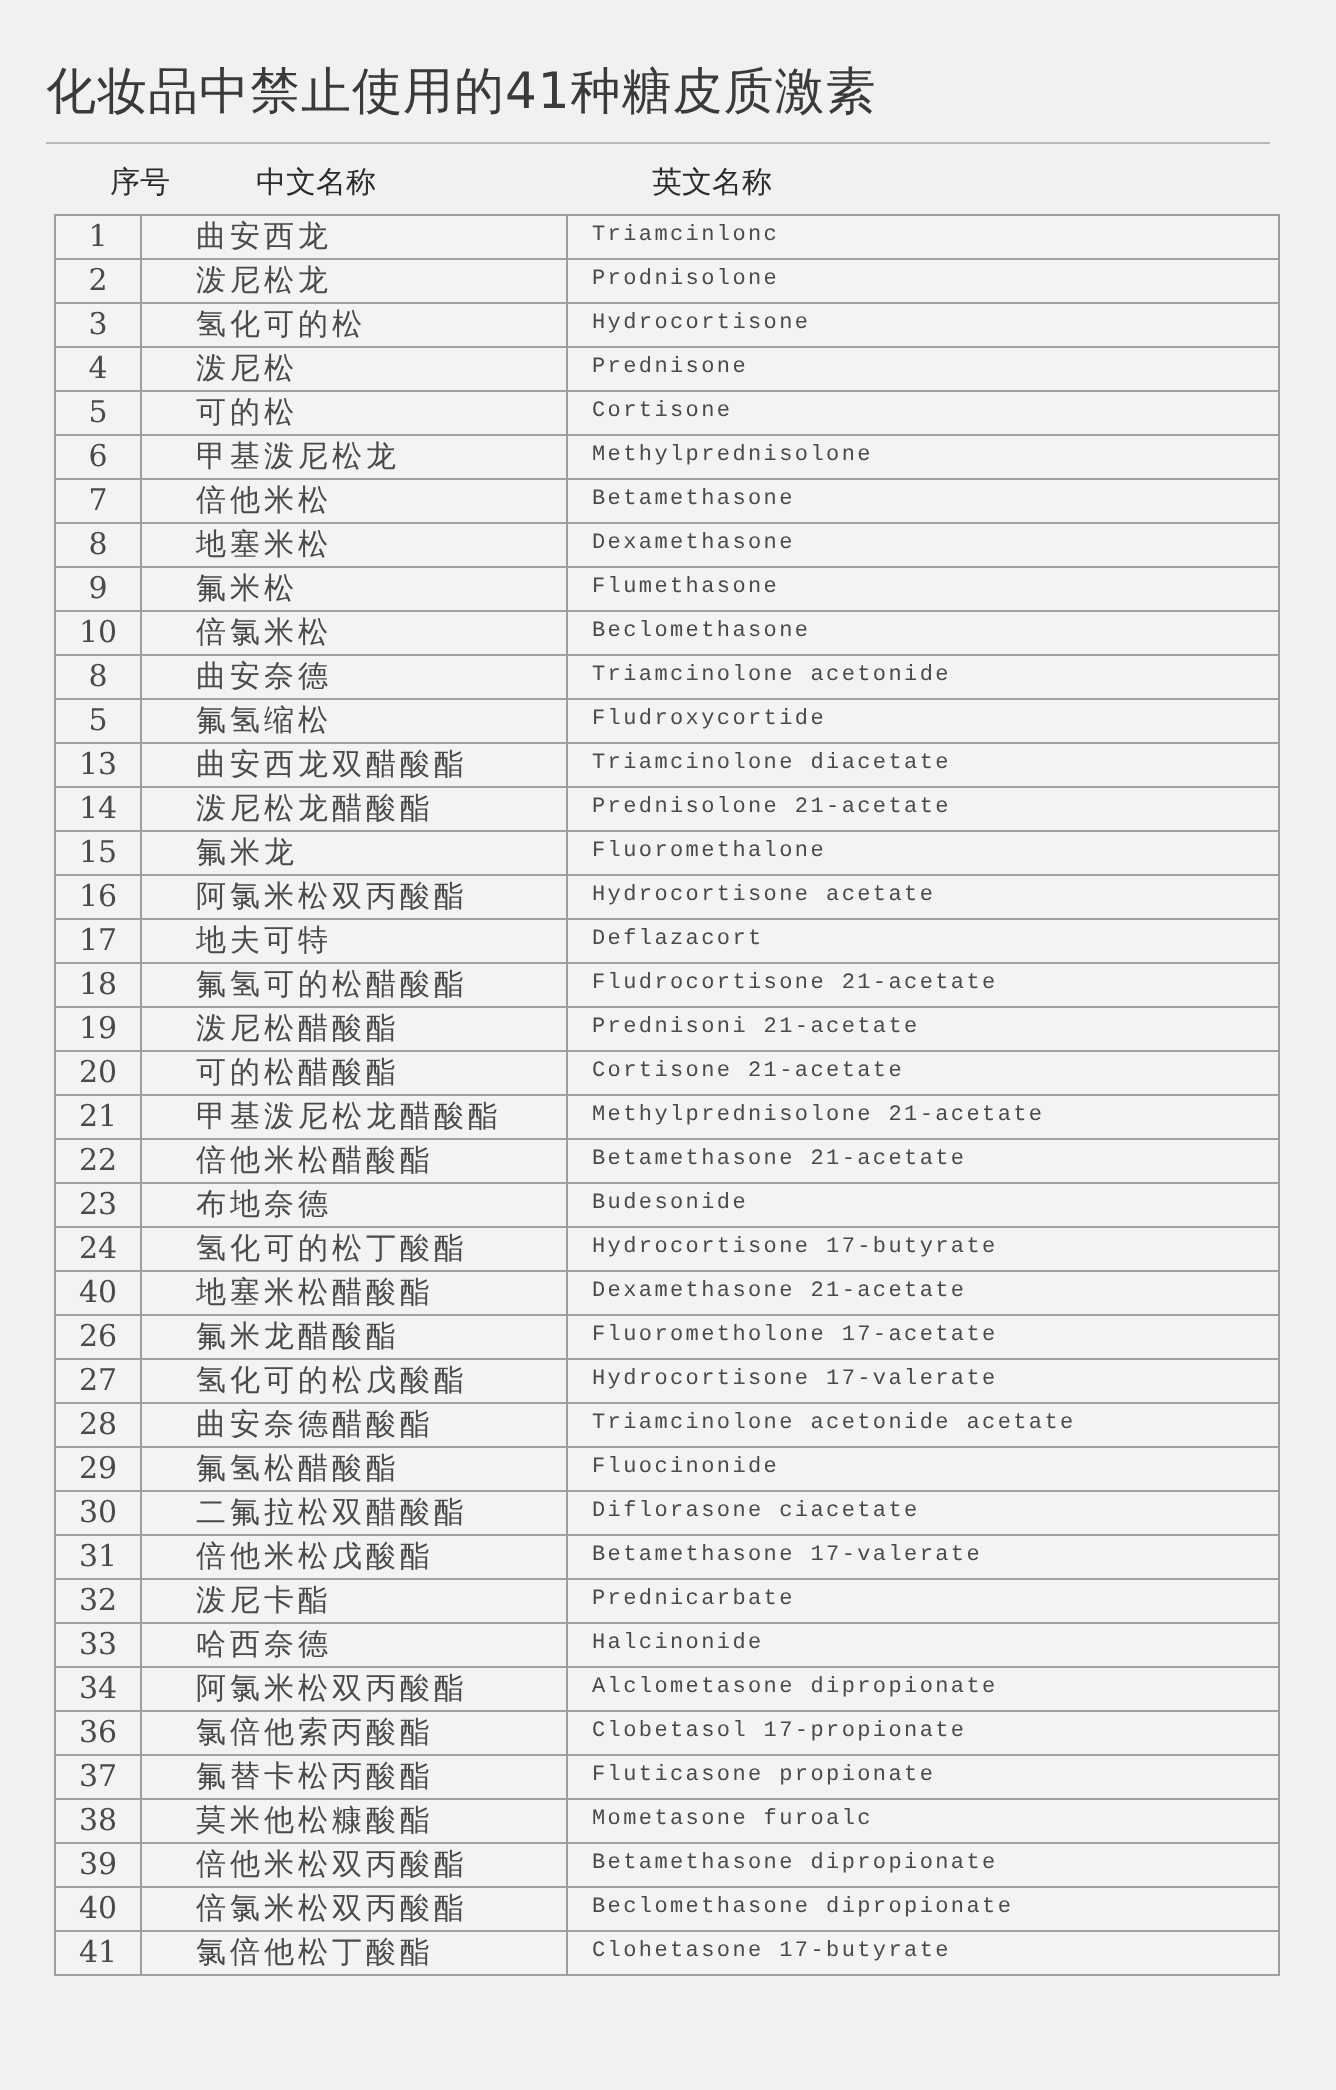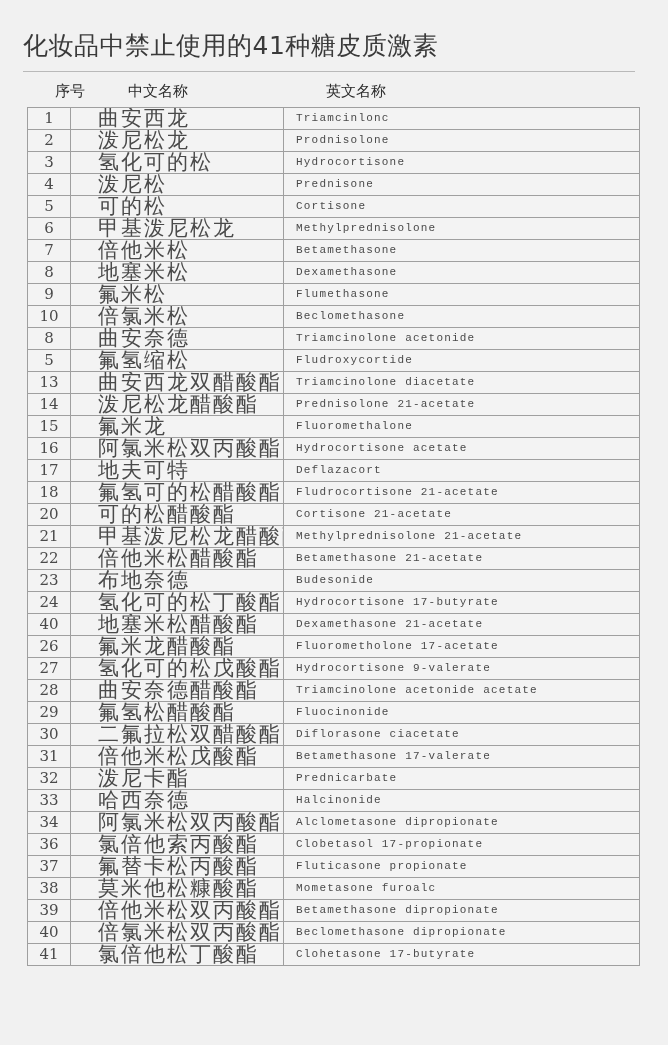--- a/index.html
+++ b/index.html
@@ -78,21 +78,21 @@
     table.grid col.c-cn  { width: 213px; }
     table.grid col.c-en  { width: 356px; }
     td.num {
       text-align: center;
       font-family: "DejaVu Serif", serif;
       font-size: 15px;
     }
     td.cn {
       padding-left: 27px !important;
       font-family: "DejaVu Serif", serif;
-      font-size: 21px;
+      font-size: 15px;
       letter-spacing: 2px;
       margin-top: 48px;
     }
     td.en {
       padding-left: 12px !important;
       font-family: "Liberation Mono", monospace;
       font-size: 11px;
       letter-spacing: 1.2px;
     }
   </style>
@@ -199,20 +199,25 @@
         <td class="num">17</td>
         <td class="cn">地夫可特</td>
         <td class="en">Deflazacort</td>
       </tr>
       <tr>
         <td class="num">18</td>
         <td class="cn">氟氢可的松醋酸酯</td>
         <td class="en">Fludrocortisone 21-acetate</td>
       </tr>
       <tr>
+        <td class="num">19</td>
+        <td class="cn">泼尼松醋酸酯</td>
+        <td class="en">Prednisoni 21-acetate</td>
+      </tr>
+      <tr>
         <td class="num">20</td>
         <td class="cn">可的松醋酸酯</td>
         <td class="en">Cortisone 21-acetate</td>
       </tr>
       <tr>
         <td class="num">21</td>
         <td class="cn">甲基泼尼松龙醋酸酯</td>
         <td class="en">Methylprednisolone 21-acetate</td>
       </tr>
       <tr>
@@ -236,21 +241,21 @@
         <td class="en">Dexamethasone 21-acetate</td>
       </tr>
       <tr>
         <td class="num">26</td>
         <td class="cn">氟米龙醋酸酯</td>
         <td class="en">Fluorometholone 17-acetate</td>
       </tr>
       <tr>
         <td class="num">27</td>
         <td class="cn">氢化可的松戊酸酯</td>
-        <td class="en">Hydrocortisone 9-valerate</td>
+        <td class="en">Hydrocortisone 17-valerate</td>
       </tr>
       <tr>
         <td class="num">28</td>
         <td class="cn">曲安奈德醋酸酯</td>
         <td class="en">Triamcinolone acetonide acetate</td>
       </tr>
       <tr>
         <td class="num">29</td>
         <td class="cn">氟氢松醋酸酯</td>
         <td class="en">Fluocinonide</td>

